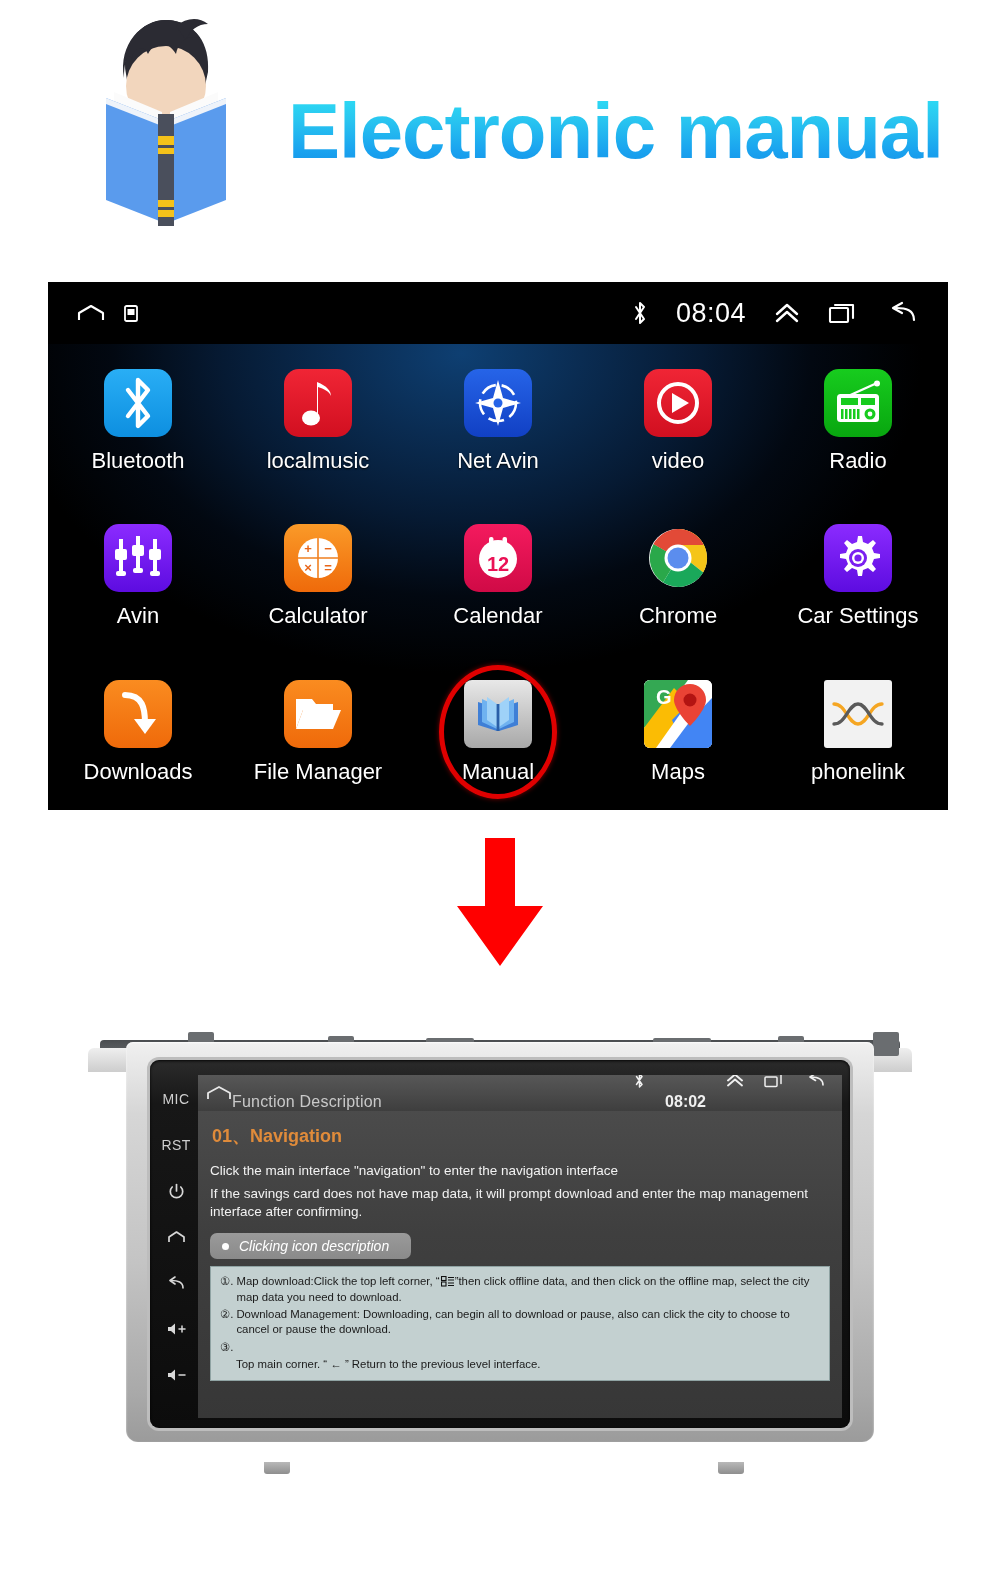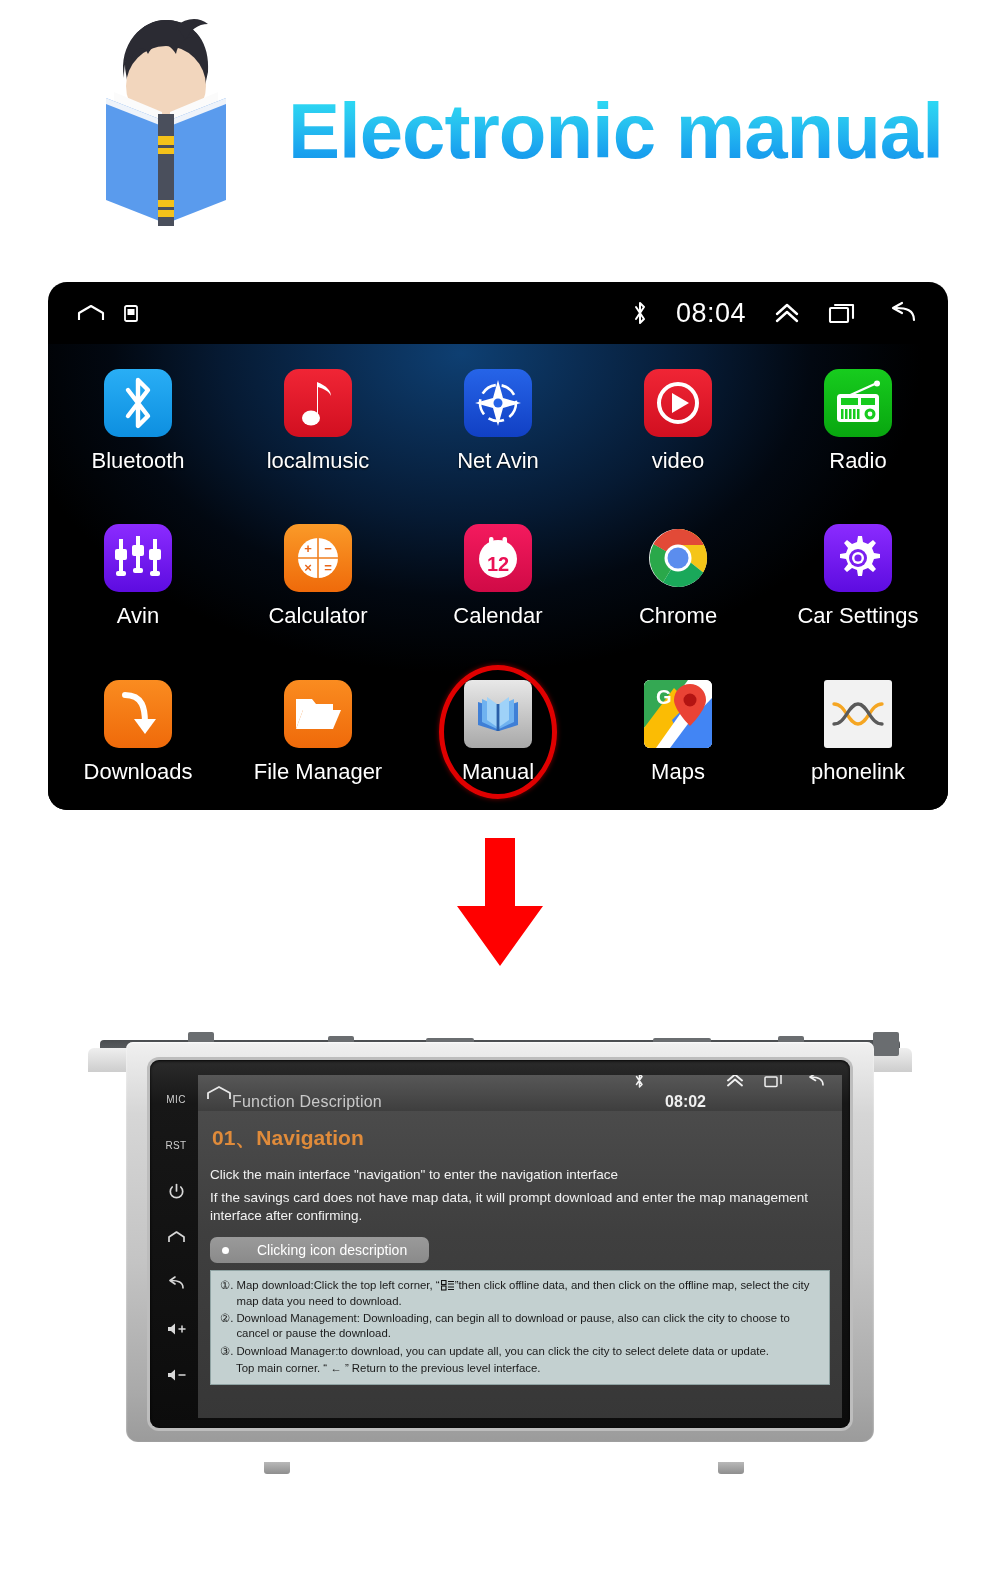--- a/index.html
+++ b/index.html
@@ -17,21 +17,21 @@
   .title-text {
     position:absolute; left:288px; top:92px;
     font-size:78px; font-weight:700; letter-spacing:-1px;
     background: linear-gradient(180deg, #2ee0f5 0%, #29c6f0 35%, #1aa3ef 75%, #1492e8 100%);
     -webkit-background-clip:text; background-clip:text; color:transparent;
     -webkit-text-fill-color:transparent; line-height:1;
     white-space:nowrap;
   }
 
   
-  .android { position:absolute; left:48px; top:282px; width:900px; height:528px; overflow:hidden;border-radius:19px; }
+  .android { position:absolute; left:48px; top:282px; width:900px; height:528px; overflow:hidden; }
   .and-status {
     position:absolute; left:0; top:0; width:900px; height:62px;
     background:#000; display:flex; align-items:center;
   }
   .and-status .left { display:flex; align-items:center; gap:18px; margin-left:28px; }
   .and-status .right { display:flex; align-items:center; gap:28px; margin-left:auto; margin-right:30px; }
   .clock { color:#fff; font-size:27px; font-weight:400; letter-spacing:0.5px; }
   .sicon { display:block; }
 
   .and-desk {
@@ -70,42 +70,42 @@
     position:absolute; left:72px; top:42px; width:700px; height:368px;
     background:linear-gradient(180deg,#2b2b2b 0%,#171717 12%,#0c0c0c 100%);
     border-radius:9px;
     box-shadow:0 0 0 3px #bdbdbd, inset 0 1px 3px rgba(0,0,0,.9);
   }
   .car-side {
     position:absolute; left:76px; top:46px; width:44px; height:360px;
     display:flex; flex-direction:column; align-items:center; gap:0px;
     padding-top:12px; color:#d8d8d8;
   }
-  .side-btn { height:46px; display:flex; align-items:center; justify-content:center; font-size:10px; letter-spacing:.4px; color:#cfcfcf; }
+  .side-btn { height:46px; display:flex; align-items:center; justify-content:center; font-size:14px; letter-spacing:.4px; color:#cfcfcf; }
 
   .car-screen {
     position:absolute; left:120px; top:57px; width:644px; height:343px;
     background:#3a3a3a; overflow:hidden;
   }
   .cs-status { position:absolute; left:0; top:0; width:644px; height:36px;
     background:linear-gradient(180deg,#575757 0%,#4a4a4a 55%,#3e3e3e 100%);
     display:flex; align-items:flex-end; }
   .cs-title { color:#c9c9c9; font-size:16px; margin-left:34px; letter-spacing:.2px; }
   .cs-home { position:absolute; left:8px; top:10px; }
   .cs-right { margin-left:auto; display:flex; align-items:center; gap:20px; margin-right:16px; }
   .cs-clock { color:#f0f0f0; font-size:16px; font-weight:600;margin-top:44px; }
 
   .cs-body { position:absolute; left:0; top:36px; width:644px; height:307px;
     background:linear-gradient(180deg,#4b4b4b 0%,#3f3f3f 40%,#373737 100%); padding:10px 12px 0 12px; }
-  .sec-title { color:#e08b3a; font-size:21px; font-weight:600; margin:3px 0 14px 2px; }
+  .sec-title { color:#e08b3a; font-size:18px; font-weight:600; margin:3px 0 14px 2px; }
   .cs-p { color:#f2f2f2; font-size:13.5px; line-height:1.32; margin-bottom:5px; }
   .bullet-bar {
-    display:inline-flex; align-items:center; gap:28px;
+    display:inline-flex; align-items:center; gap:10px;
     background:linear-gradient(180deg,#9a9a9a 0%,#8a8a8a 100%);
-    padding:5px 22px 5px 12px; margin:8px 0 7px 0; border-radius:7px;
+    padding:5px 22px 5px 12px; margin:8px 0 7px 0; border-radius:7px;font-style:italic;
   }
   .bullet-dot { width:7px; height:7px; border-radius:50%; background:#fff; display:inline-block; }
   .bullet-txt { color:#fff; font-size:14px; }
   .note-box {
     background:#c3d0d0; border:1px solid #8fa3a3; padding:7px 9px 8px 9px;
     color:#1a1a1a; font-size:11.4px; line-height:1.34;
   }
   .note-li { display:flex; gap:3px; margin-bottom:2px; }
   .note-num { flex:0 0 auto; }
   .note-tail { margin-left:16px; }
@@ -489,21 +489,20 @@
                   <rect x="0.5" y="6" width="4.5" height="4" fill="none" stroke="#111" stroke-width="1.1"></rect>
                   <path d="M7 1.5 H13 M7 4 H13 M7 7 H13 M7 9.5 H13" stroke="#111" stroke-width="1.1"></path>
                 </svg><span>”then click offline data, and then click on the offline map, select the city map data you need to download.</span></span>
           </div>
           <div class="note-li">
             <span class="note-num">②.</span>
             <span>Download Management: Downloading, can begin all to download or pause, also can click the city to choose to cancel or pause the download.</span>
           </div>
           <div class="note-li">
             <span class="note-num">③.</span>
-            <span>Download Manager:to download, you can update all, you can click the city to select delete data or update.</span>
           </div>
           <div class="note-tail">Top main corner. “ ← ” Return to the previous level interface.</div>
         </div>
       </div>
     </div>
 
     <div class="car-foot-l" style="left:186px;"></div>
     <div class="car-foot-r" style="left:640px;"></div>
   </div>
 

